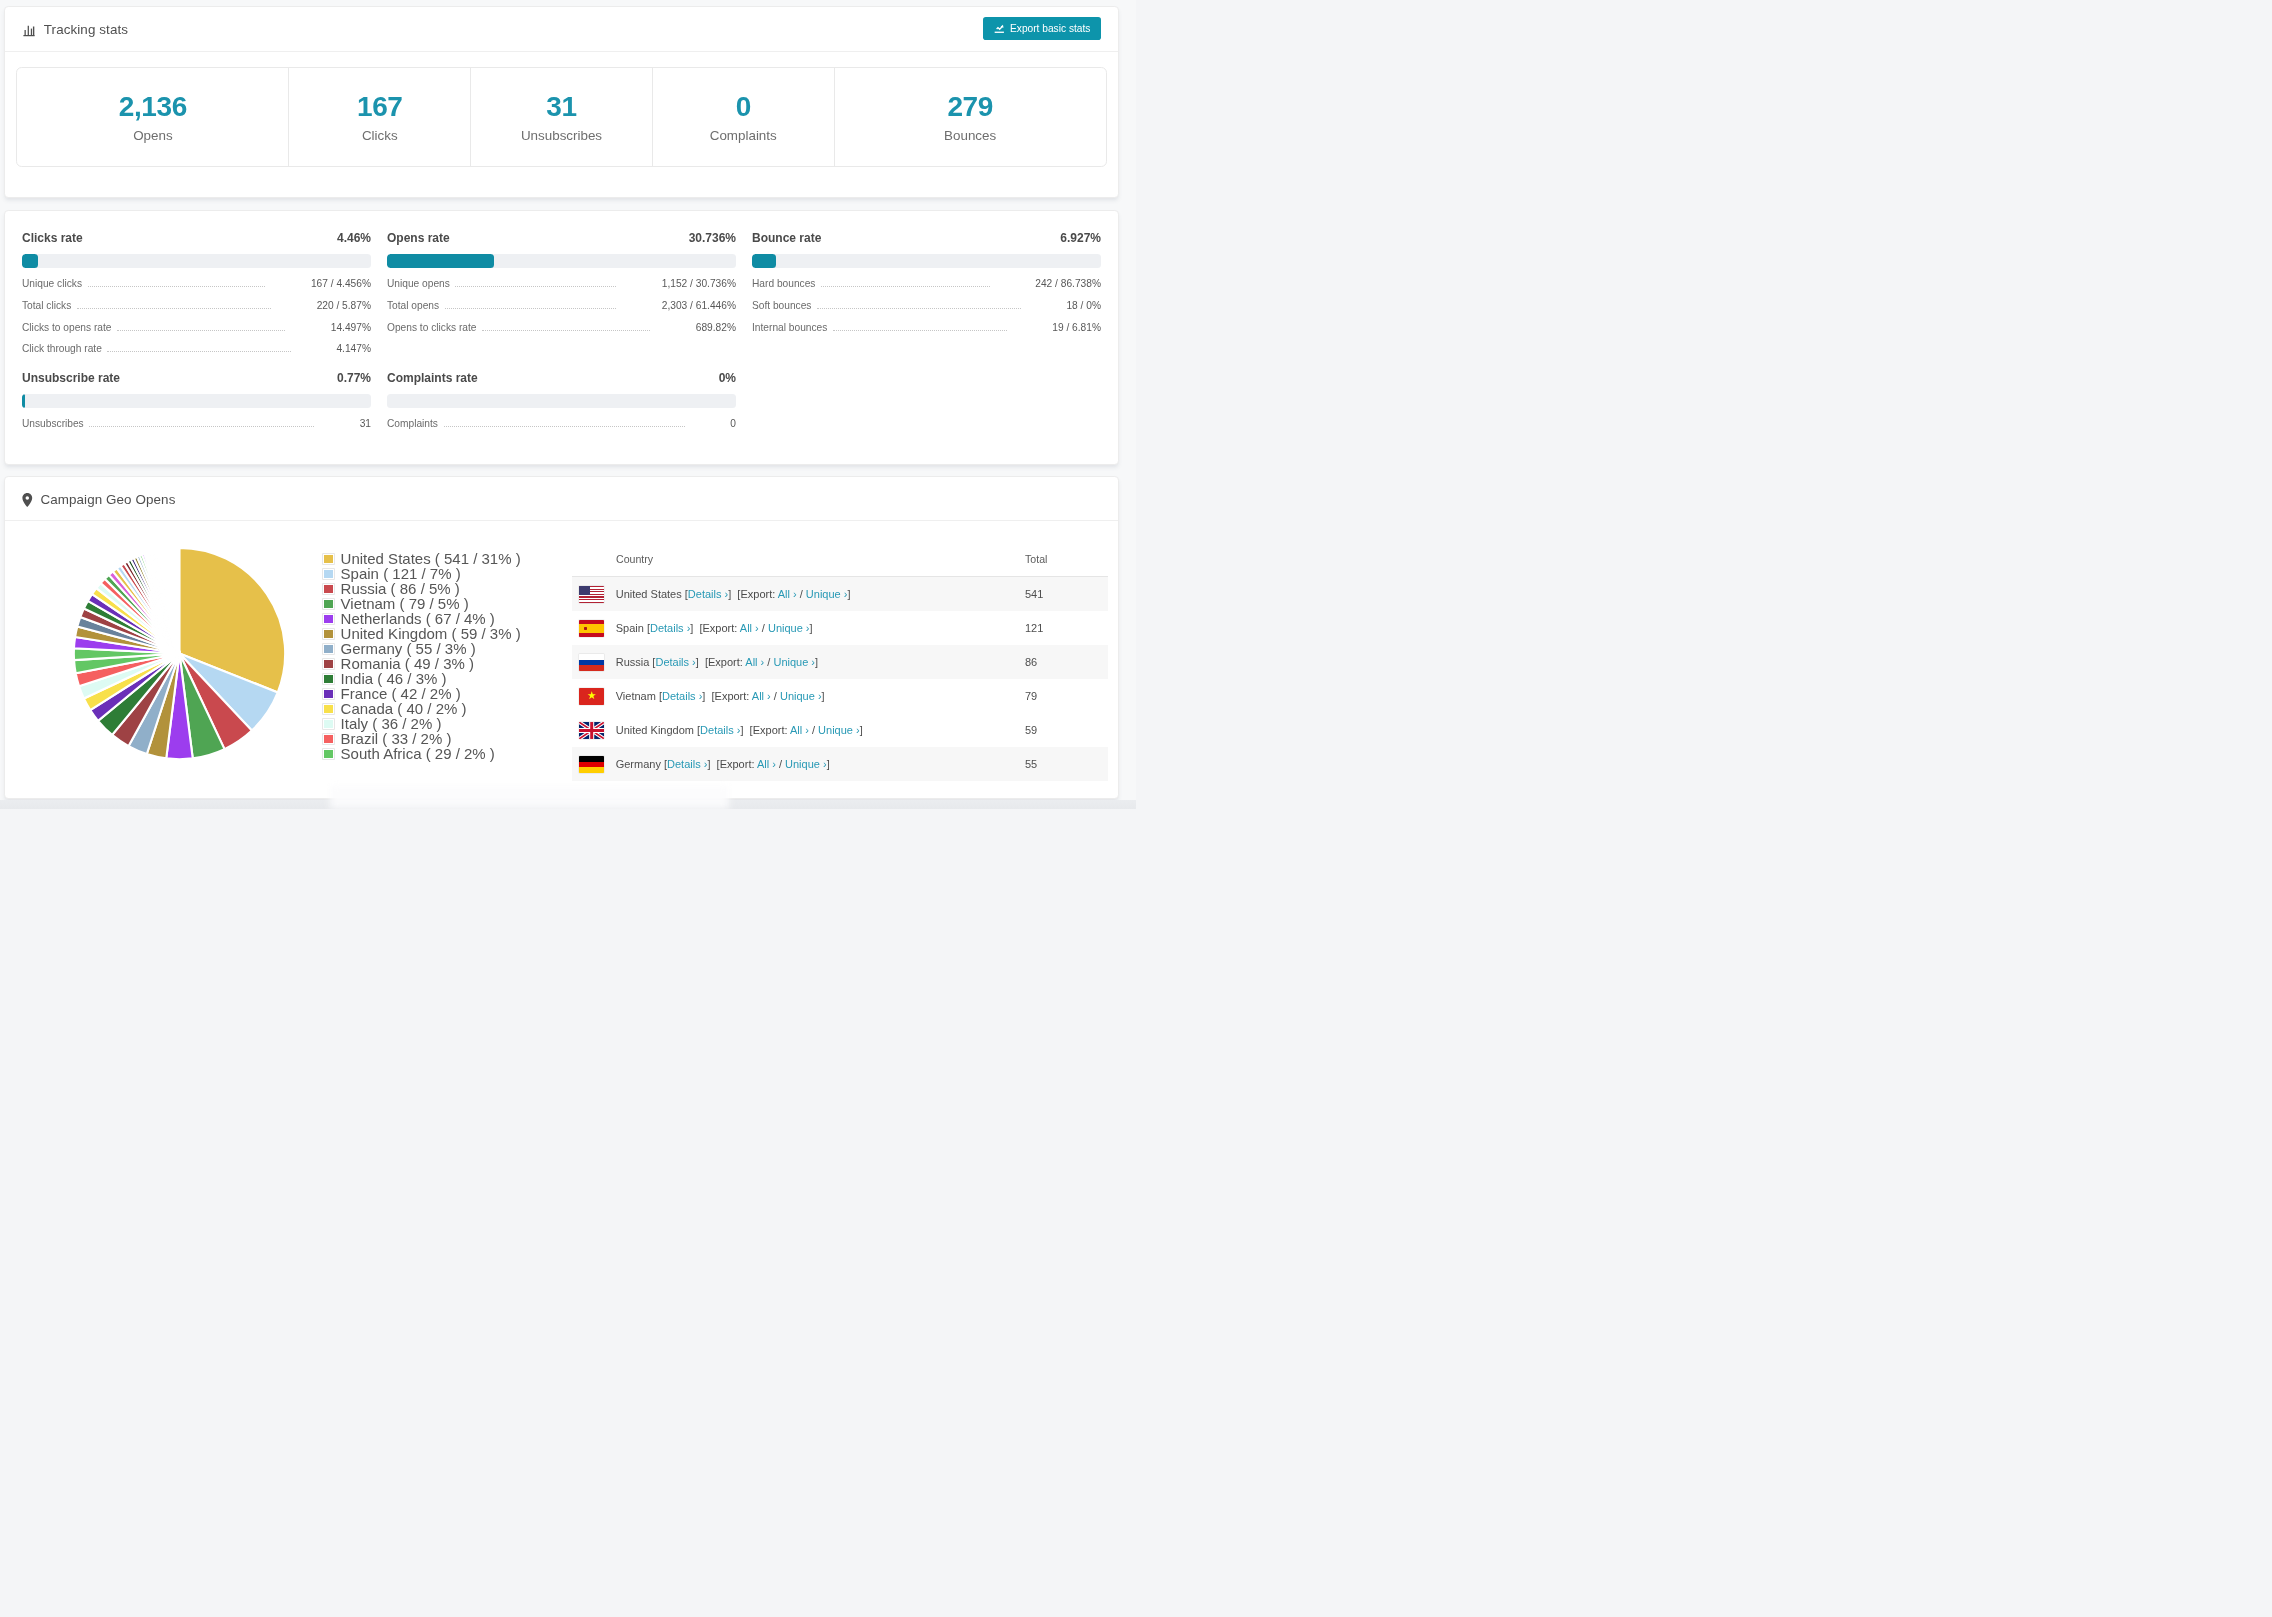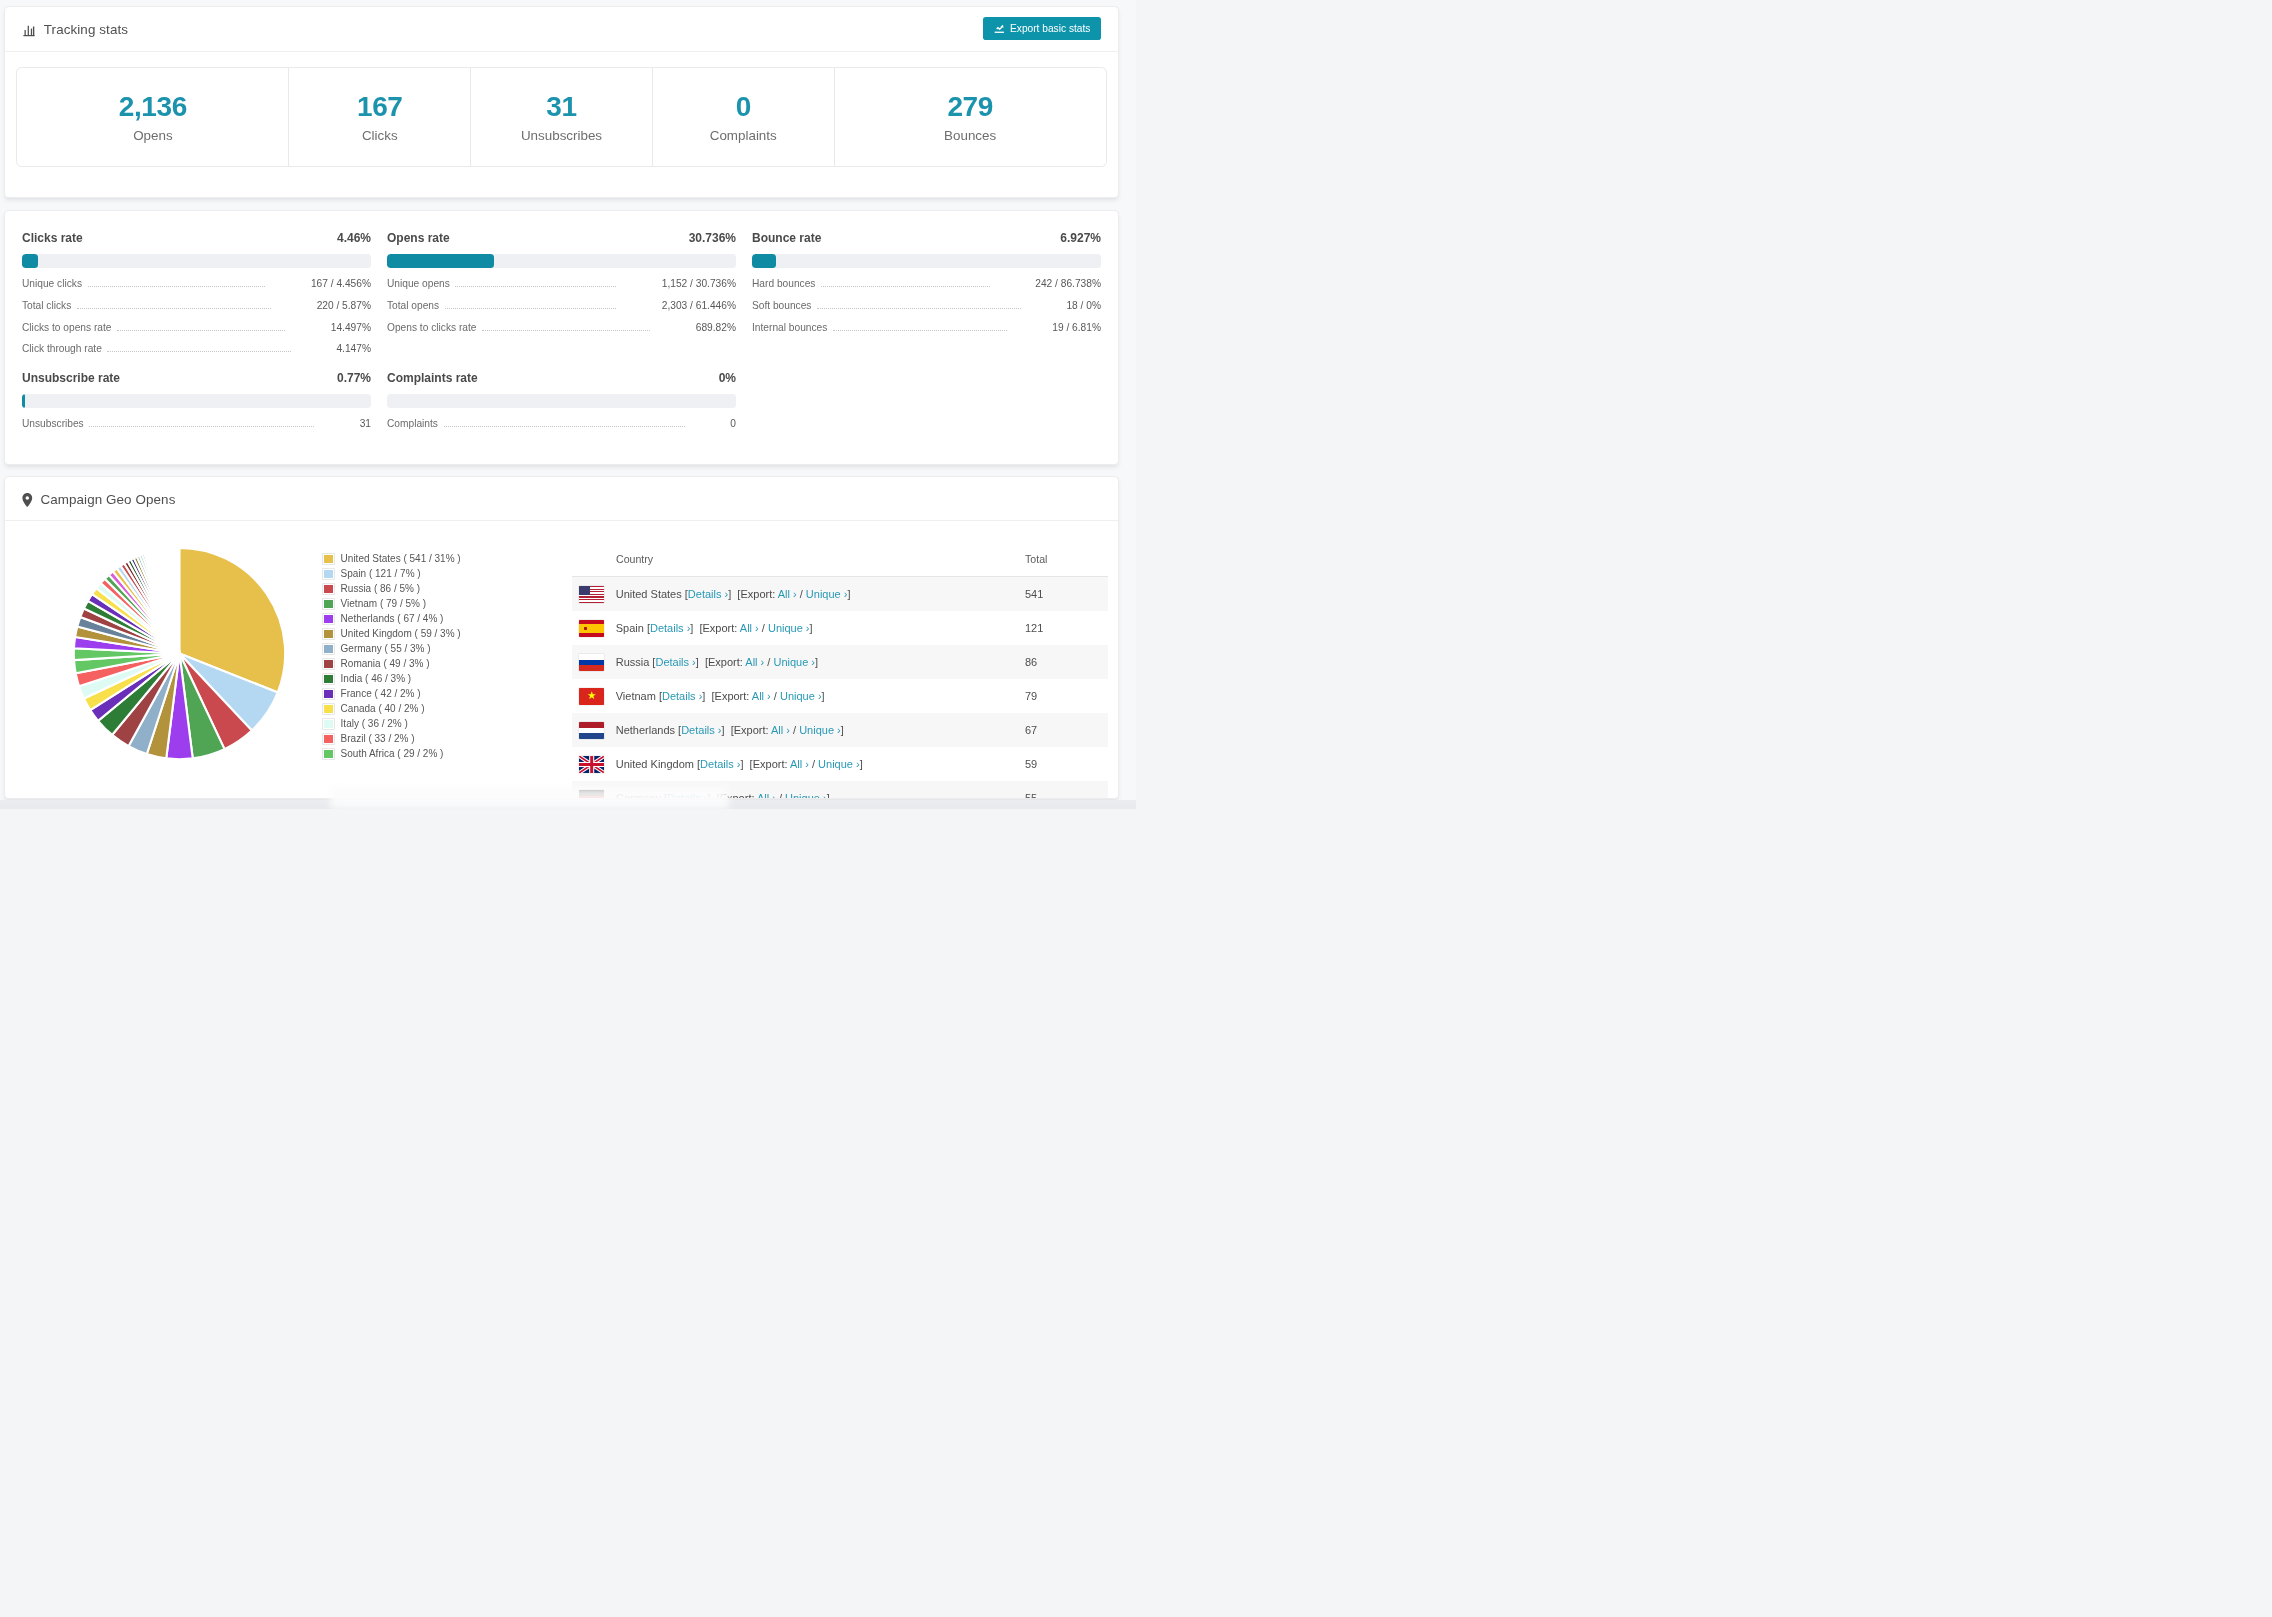--- a/index.html
+++ b/index.html
@@ -43,21 +43,21 @@
   .d-leader { flex:1; border-bottom:0.7px dotted #c6c6c6; margin:0 5.6px 2.8px; min-width:14px; }
   .d-val { font-size:10.2px; color:#585858; white-space:nowrap; line-height:1.15;margin-left:40px; }
 
   
   #card-geo { top:476px; height:323px; overflow:hidden; }
   .geo-body { position:relative; height:279px; }
   #pie-svg { position:absolute; left:66px; top:24px; width:217px; height:217px; }
   .legend { position:absolute; left:318px; top:30px; list-style:none; }
   .legend li { display:flex; align-items:center; gap:7px; height:15px; }
   .lg-swatch { width:10.6px; height:10.6px; flex:0 0 10.6px; border:1.4px solid #fff; box-shadow:0 0 0 0.7px #ddd; }
-  .lg-text { font-size:10px; color:#565656; white-space:nowrap; }
+  .lg-text { font-size:15px; color:#565656; white-space:nowrap; }
 
   .geo-table { position:absolute; left:567px; top:21px; width:536px; }
   .gt-head { display:grid; grid-template-columns:1fr 83px; height:35px; align-items:center;
              border-bottom:0.7px solid #e5e5e5; }
   .gt-head span { font-size:10.6px; color:#5c5c5c; }
   .gt-head .h-country { padding-left:44px; }
   .gt-row { display:grid; grid-template-columns:1fr 83px; height:34px; align-items:center; }
   .gt-row.stripe { background:#f7f7f7; }
   .gt-country { display:flex; align-items:center; gap:11.3px; padding-left:7px;
                 font-size:11px; color:#4e4e4e; white-space:nowrap; }
@@ -409,27 +409,20 @@
               </div>
               <div class="gt-total">86</div>
             </div>
             <div class="gt-row">
               <div class="gt-country">
                 <span class="flag vn"></span>
                 <span><span>Vietnam</span>&nbsp;[<a class="tlink">Details ›</a>]&nbsp; [<span class="dark">Export: </span><a class="tlink">All ›</a> / <a class="tlink">Unique ›</a>]</span>
               </div>
               <div class="gt-total">79</div>
             </div>
-            <div class="gt-row stripe">
-              <div class="gt-country">
-                <span class="flag nl"></span>
-                <span><span>Netherlands</span>&nbsp;[<a class="tlink">Details ›</a>]&nbsp; [<span class="dark">Export: </span><a class="tlink">All ›</a> / <a class="tlink">Unique ›</a>]</span>
-              </div>
-              <div class="gt-total">67</div>
-            </div>
             <div class="gt-row">
               <div class="gt-country">
                 <span class="flag gb">
                   <svg viewBox="0 0 60 40">
                     <rect width="60" height="40" fill="#012169"></rect>
                     <path d="M0,0 60,40 M60,0 0,40" stroke="#fff" stroke-width="9"></path>
                     <path d="M0,0 60,40 M60,0 0,40" stroke="#C8102E" stroke-width="4"></path>
                     <rect x="24" width="12" height="40" fill="#fff"></rect>
                     <rect y="14" width="60" height="12" fill="#fff"></rect>
                     <rect x="26.5" width="7" height="40" fill="#C8102E"></rect>

